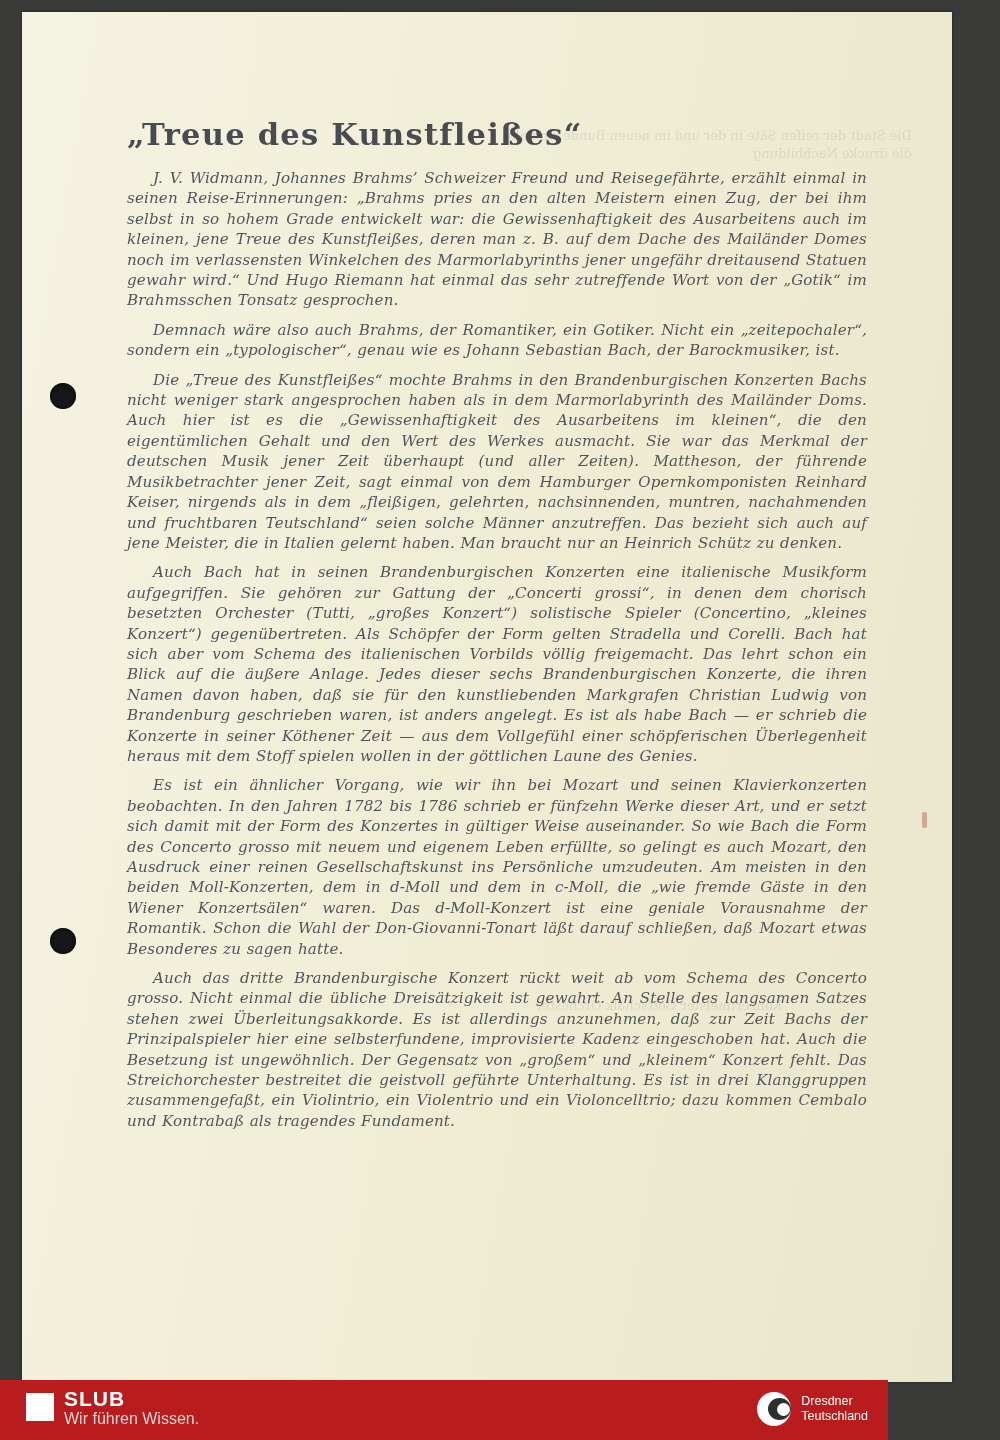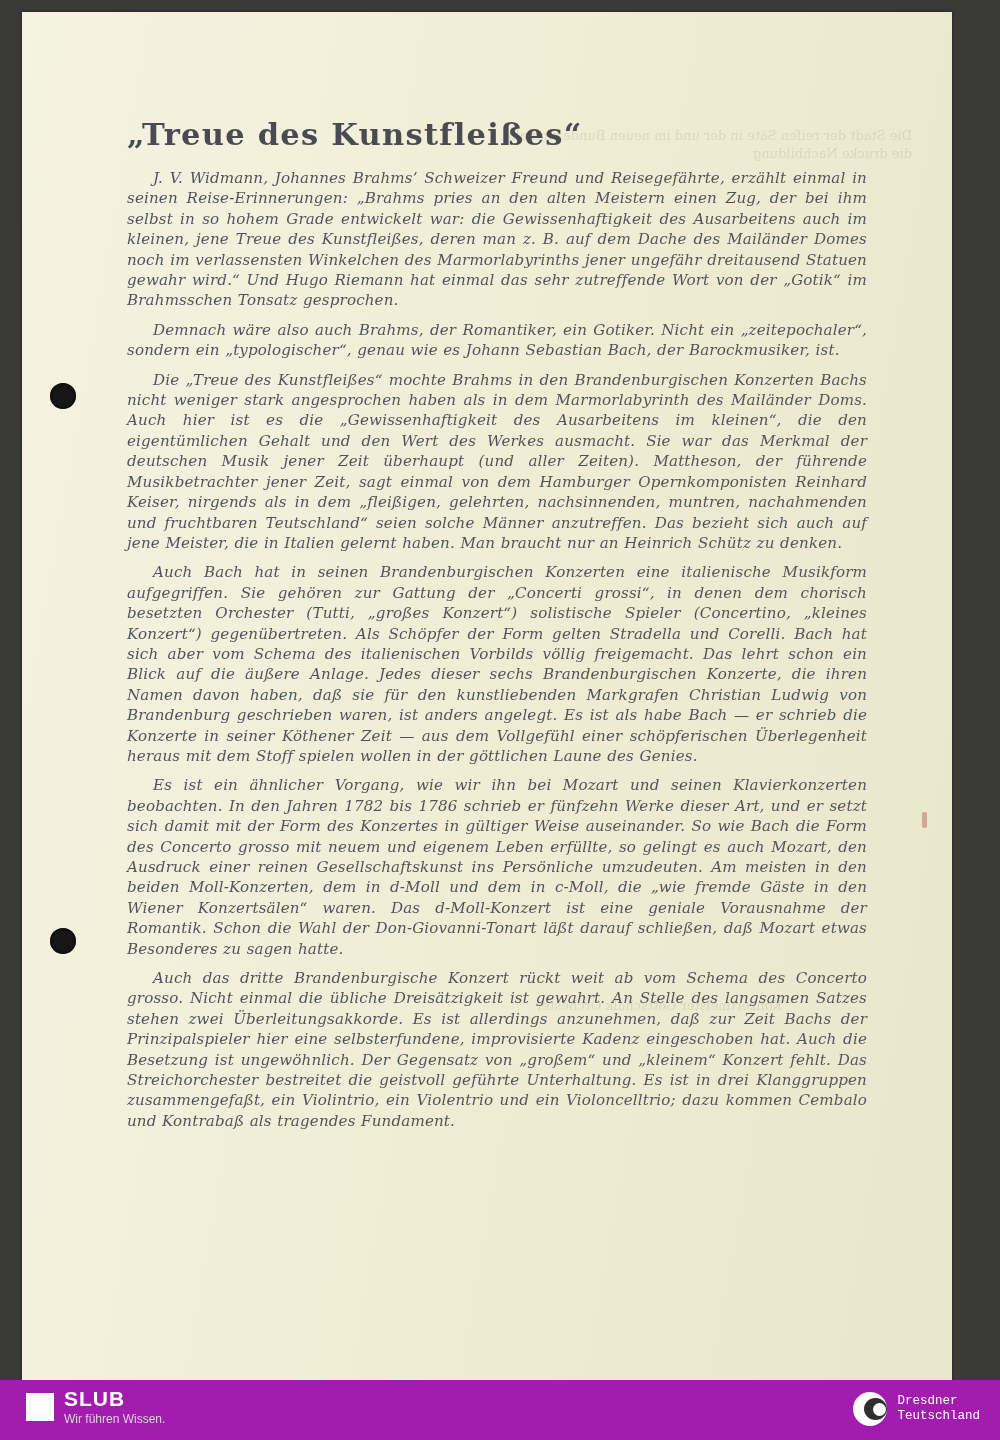--- a/index.html
+++ b/index.html
@@ -108,23 +108,23 @@
     height: 16px;
     background: rgba(160, 40, 40, 0.45);
     border-radius: 2px;
   }
 
   
   .footer {
     position: absolute;
     left: 0;
     bottom: 0;
-    width: 1000px;
+    width: 888px;
     height: 60px;
-    background: #a21caf;
+    background: #b91c1c;
   }
   .slub {
     position: absolute;
     left: 26px;
     top: 8px;
     display: flex;
     align-items: center;
   }
   .slub-mark {
     width: 28px;
@@ -137,21 +137,21 @@
     color: #ffffff;
     font-family: "Liberation Sans", sans-serif;
     font-weight: bold;
     font-size: 21px;
     letter-spacing: 1px;
     line-height: 22px;
   }
   .slub-tag {
     color: #d8d8d8;
     font-family: "Liberation Sans", sans-serif;
-    font-size: 12px;
+    font-size: 16px;
     line-height: 14px;
     margin-top: 2px;
   }
 
   .phil {
     position: absolute;
     right: 20px;
     top: 12px;
     display: flex;
     align-items: center;
@@ -178,21 +178,21 @@
   }
   .phil-logo .dot {
     position: absolute;
     left: 20px; top: 11px;
     width: 13px; height: 13px;
     border-radius: 50%;
     background: #ffffff;
   }
   .phil-text {
     color: #ffffff;
-    font-family: Liberation Mono, monospace;
+    font-family: Liberation Sans, sans-serif;
     font-size: 12.5px;
     line-height: 15px;
   }
 </style>
 </head>
 <body>
 
 <div class="scan-bg"></div>
 
 <div class="page">

